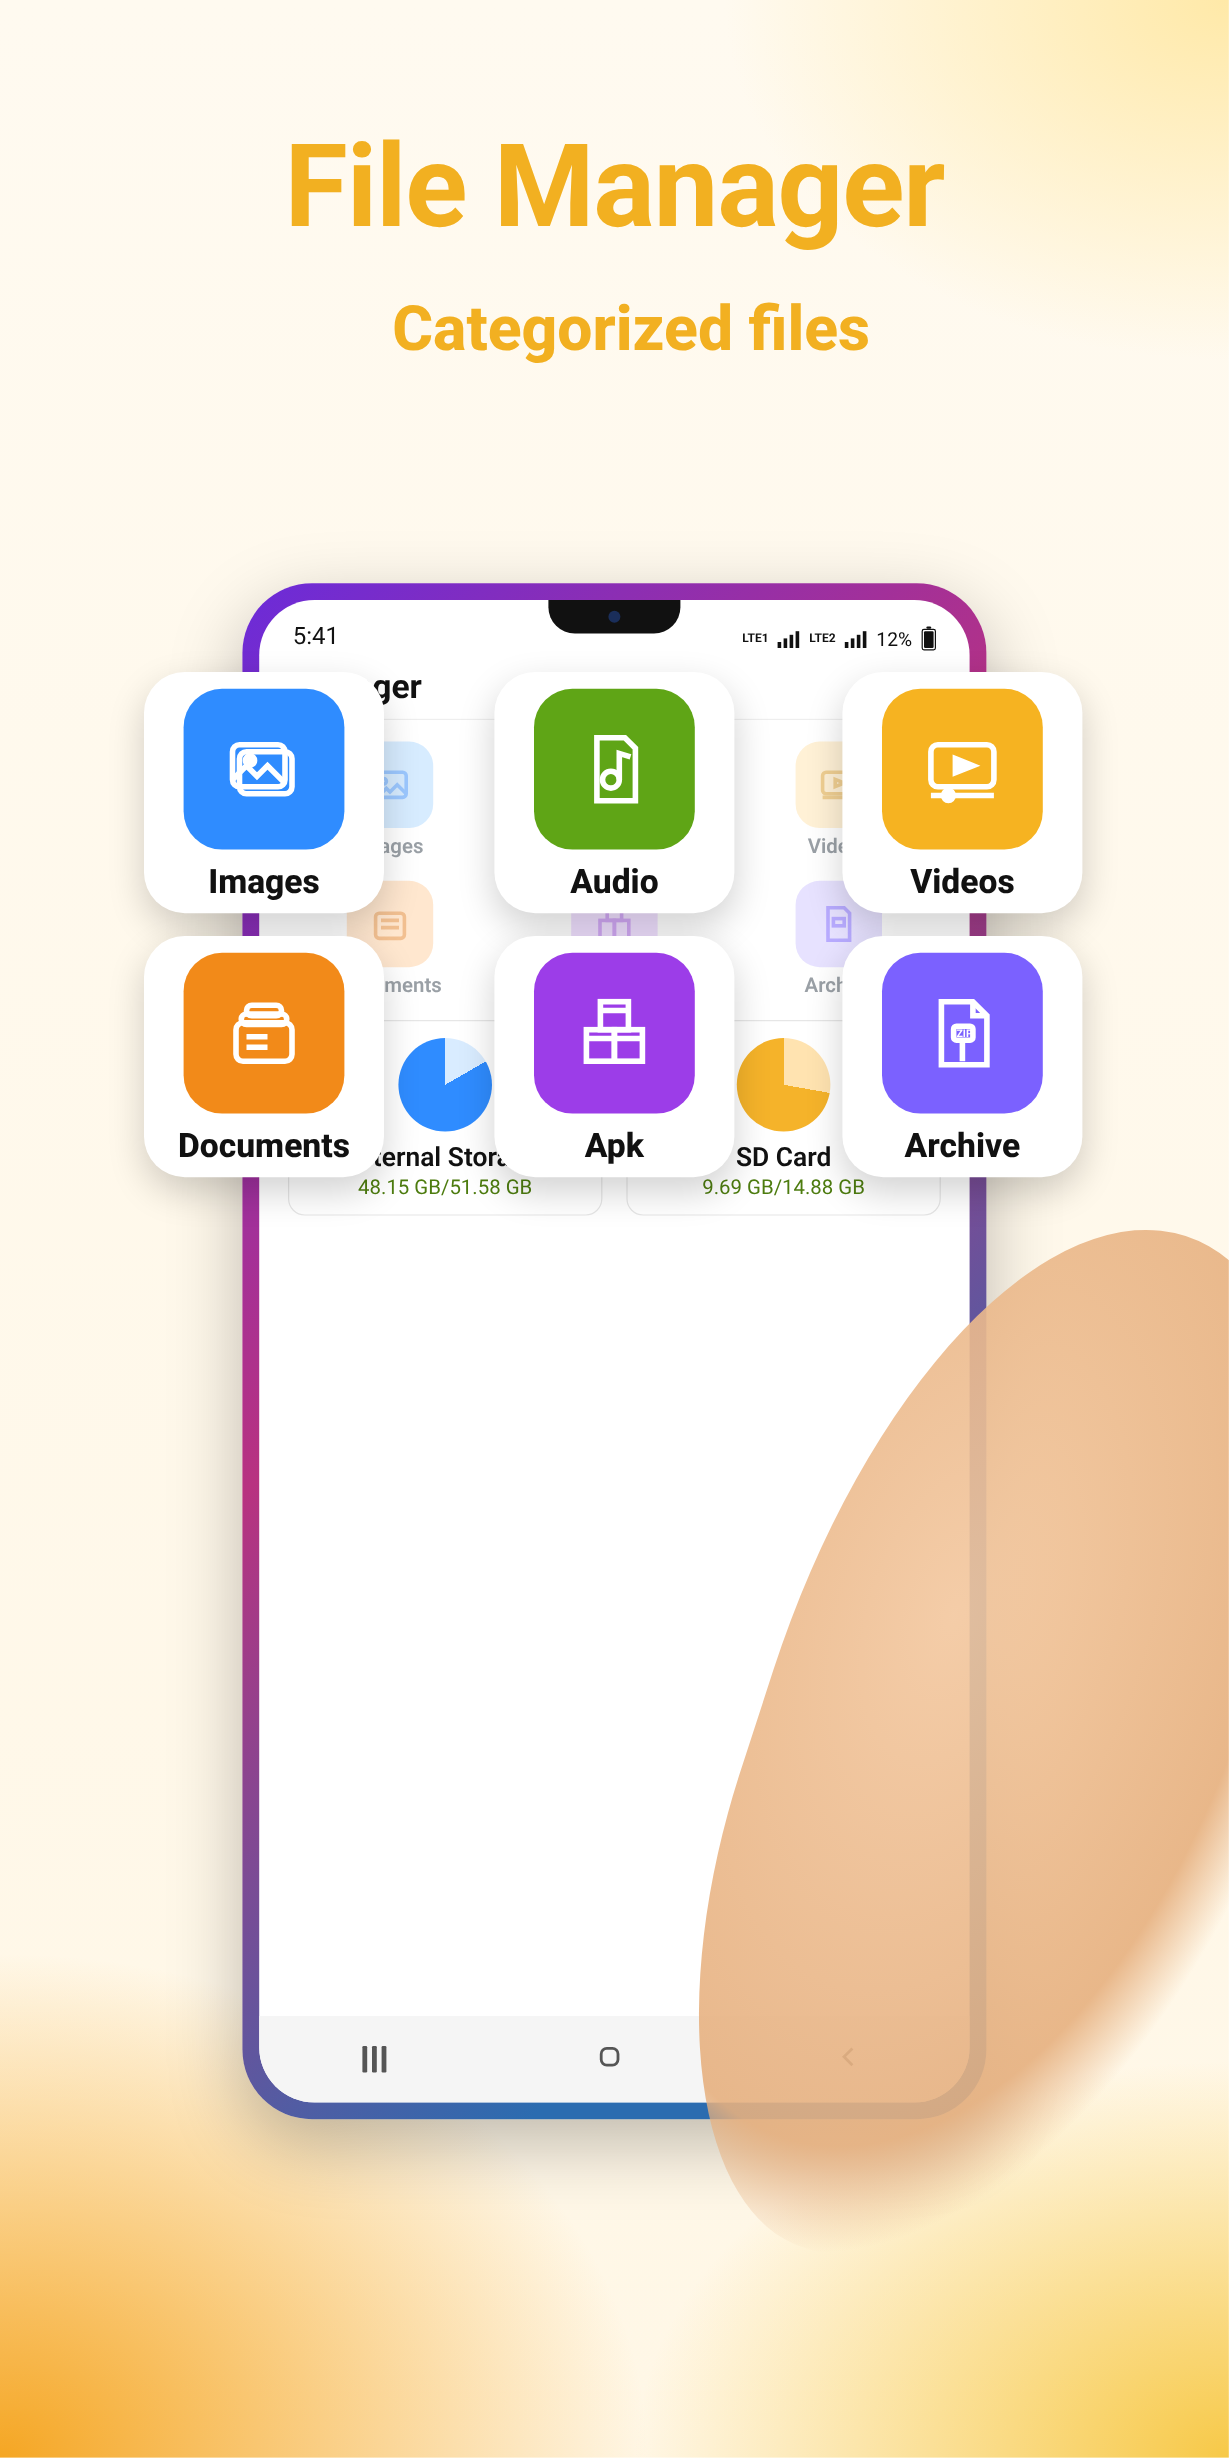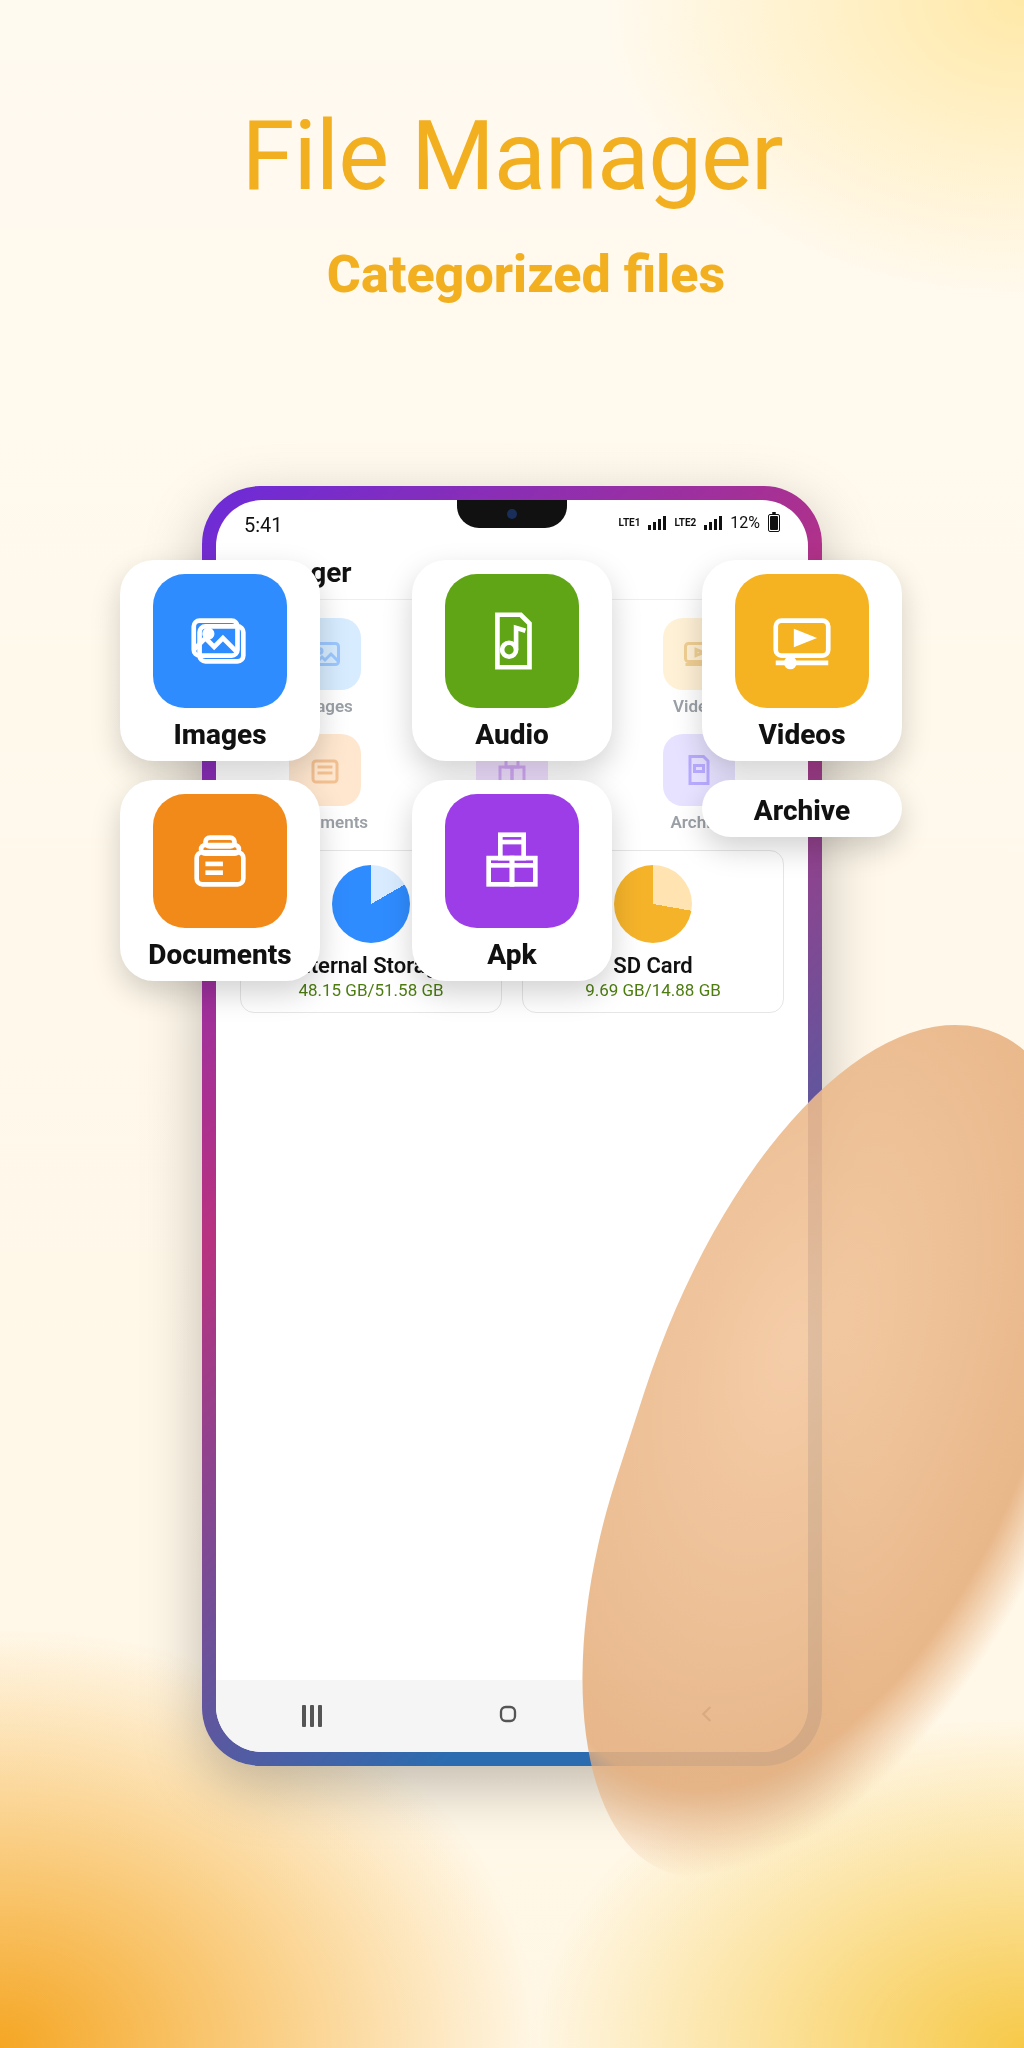--- a/index.html
+++ b/index.html
@@ -9,21 +9,21 @@
     background:
       radial-gradient(ellipse 900px 700px at 0% 100%, #f5a623 0%, rgba(245,166,35,0) 60%),
       radial-gradient(ellipse 900px 600px at 100% 100%, #f7c948 0%, rgba(247,201,72,0) 55%),
       radial-gradient(ellipse 700px 500px at 100% 0%, #ffe9a8 0%, rgba(255,233,168,0) 60%),
       linear-gradient(#fffaf0, #fff7e6);
     position: relative;
     overflow: hidden;
   }
   .promo-title {
     text-align: center;
-    font-weight: 400;
+    font-weight: 700;
     font-size: 96px;
     color: #f2b021;
     margin-top: 100px;
     letter-spacing: -1px;
   }
   .promo-subtitle {
     text-align: center;
     font-weight: 800;
     font-size: 52px;
     color: #f2b021;
@@ -59,21 +59,21 @@
     border-bottom-left-radius: 22px;
     border-bottom-right-radius: 22px;
     z-index: 5;
   }
   .notch::after{
     content:""; position:absolute; top:9px; left:50%; transform:translateX(-50%);
     width:10px; height:10px; border-radius:50%; background:#1a2e5a;
   }
 
   .statusbar {
-    display: flex; justify-content: space-between; align-items: flex-start;
+    display: flex; justify-content: space-between; align-items: flex-end;
     padding: 13px 28px 0 28px; height: 42px; font-size: 20px; color:#111;
   }
   .status-right { display:flex; align-items:center; gap:8px; font-size:16px;}
   .status-right .lte { font-size:10px; line-height:1; font-weight:700;}
   .sigbars { display:inline-flex; align-items:flex-end; gap:2px;}
   .sigbars span{ width:3px; background:#111; display:inline-block;}
   .sigbars span:nth-child(1){height:5px}.sigbars span:nth-child(2){height:8px}
   .sigbars span:nth-child(3){height:11px}.sigbars span:nth-child(4){height:14px}
   .batt { width:12px; height:18px; border:1.5px solid #111; border-radius:2px; position:relative; display:inline-block;}
   .batt::before{content:"";position:absolute;top:-3px;left:3px;right:3px;height:2px;background:#111;border-radius:1px;}
@@ -348,14 +348,23 @@
       <rect x="8" y="3" width="8" height="8"></rect>
         <line x1="8" y1="5.5" x2="16" y2="5.5"></line>
       <line x1="4" y1="13.5" x2="12" y2="13.5"></line>
         <line x1="12" y1="13.5" x2="20" y2="13.5"></line>
     </svg>
   </div>
   <div class="tile-lbl">Apk</div>
 </div>
 
 <div class="float-tile" style="left:702px; top:780px;">
+  <div class="tile-ico violet-bg">
+    <svg width="70" height="70" viewBox="0 0 24 24" fill="none" stroke="#fff" stroke-width="1.6">
+      <path d="M6 3h9l4 4v14H6z"></path>
+        <path d="M15 3v4h4"></path>
+      <rect x="9.5" y="10" width="5.5" height="4" rx="0.8"></rect>
+        <text x="10.3" y="13.2" font-size="3" fill="#fff" stroke="none" font-weight="700">ZIP</text>
+      <line x1="12" y1="14" x2="12" y2="20"></line>
+    </svg>
+  </div>
   <div class="tile-lbl">Archive</div>
 </div>
 
 </body></html>

